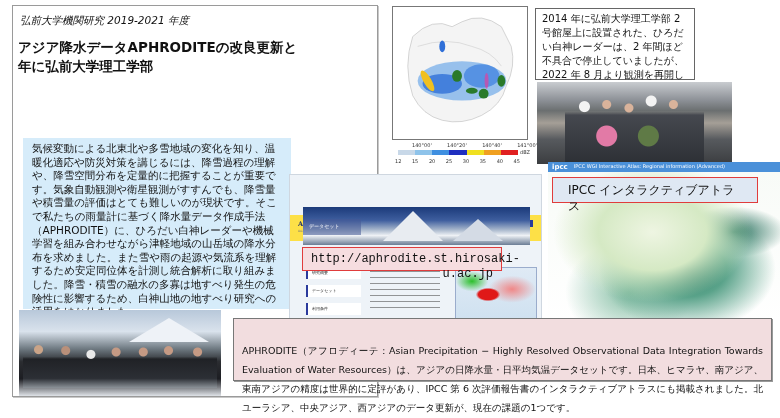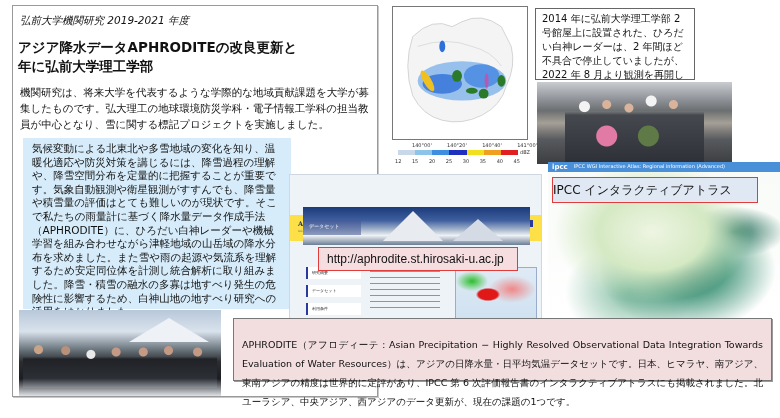--- a/index.html
+++ b/index.html
@@ -91,21 +91,21 @@
     position: absolute; left: 0; top: 10px; width: 232px; height: 150px;
     background:
       radial-gradient(ellipse at 45% 40%, #eef5e2 0%, #d5e9c4 30%, transparent 55%),
       radial-gradient(ellipse at 60% 65%, #2b7c66 0%, #5aa38a 20%, transparent 45%),
       radial-gradient(ellipse at 80% 40%, #1f6b57 0%, transparent 20%),
       radial-gradient(ellipse at 35% 80%, #86bfa5 0%, transparent 30%),
       linear-gradient(180deg, #f8fbf7 0%, #ffffff 100%);
   }
   .ipcc-label {
     position: absolute; left: 552px; top: 177px; width: 206px; height: 26px;
-    background: #dfe8f3; border: 1px solid #e03c3c; padding: 4px 0;
+    background: #dfe8f3; border: 1px solid #e03c3c; padding: 4px 15px;
     font-size: 12px; line-height: 16px; color: #111;
   }
 
   .aphro-screenshot {
     position: absolute; left: 289px; top: 174px; width: 253px; height: 150px;
     background: #eef3f8; border: 1px solid #cfd7e0; overflow: hidden;
   }
   .aphro-top { height: 26px; background: #fde047; position: relative; margin-top: 40px; }
   .aphro-brand { position: absolute; left: 8px; top: 5px; font-family: "DejaVu Serif", "Liberation Serif", serif; font-size: 6.5px; color: #2b3b66; font-weight: bold; }
   .aphro-sub { position: absolute; left: 8px; top: 14px; font-size: 3px; color: #777; }
@@ -139,42 +139,41 @@
   .aphro-map {
     position: absolute; left: 165px; top: 92px; width: 82px; height: 55px;
     background:
       radial-gradient(ellipse at 40% 50%, #e01818 0%, #e01818 14%, transparent 18%),
       radial-gradient(ellipse at 20% 25%, #2bbf2b 0%, transparent 18%),
       radial-gradient(ellipse at 70% 40%, #f08888 0%, transparent 30%),
       linear-gradient(180deg, #dfeaf5 0%, #cfe1f0 100%);
     border: 1px solid #9aaccc;
   }
   .url-label {
-    position: absolute; left: 318px; top: 247px; width: 200px; height: 24px;
+    position: absolute; left: 302px; top: 247px; width: 200px; height: 24px;
     background: #f6dde0; border: 1px solid #e03c3c; padding: 4px 8px;
-    font-family: Liberation Sans, sans-serif; font-size: 12px; line-height: 15px; color: #111;
+    font-family: Liberation Mono, monospace; font-size: 12px; line-height: 15px; color: #111; text-align: right;
   }
 
   .desc-box {
     position: absolute; left: 233px; top: 318px; width: 539px; height: 63px;
     background: #f2dddf; border: 1px solid #777; box-shadow: 1px 1px 0 #999;
-    padding: 16px 8px; font-size: 9.5px; line-height: 19px; color: #111;
+    padding: 22px 8px; font-size: 9.5px; line-height: 19px; color: #111;
     text-align: justify;
   }
 </style>
 </head>
 <body>
 
 <div class="main-panel">
   <div class="subtitle">弘前大学機関研究 2019-2021 年度</div>
   <div class="title">
     <div>アジア降水データAPHRODITEの改良更新と</div>
     <div>年に弘前大学理工学部</div>
   </div>
-  <div class="intro">機関研究は、将来大学を代表するような学際的な地域貢献課題を大学が募集したものです。弘大理工の地球環境防災学科・電子情報工学科の担当教員が中心となり、雪に関する標記プロジェクトを実施しました。</div>
   <div class="summary-box">気候変動による北東北や多雪地域の変化を知り、温暖化適応や防災対策を講じるには、降雪過程の理解や、降雪空間分布を定量的に把握することが重要です。気象自動観測や衛星観測がすすんでも、降雪量や積雪量の評価はとても難しいのが現状です。そこで私たちの雨量計に基づく降水量データ作成手法（APHRODITE）に、ひろだい白神レーダーや機械学習を組み合わせながら津軽地域の山岳域の降水分布を求めました。また雪や雨の起源や気流系を理解するため安定同位体を計測し統合解析に取り組みました。降雪・積雪の融水の多寡は地すべり発生の危険性に影響するため、白神山地の地すべり研究への活用をはかりました。</div>
 </div>
 
 <div class="photo-group1">
   <div class="mountain"></div>
   <div class="people"></div>
 </div>
 
 <div class="radar-map">
   <svg viewBox="0 0 136 134">

